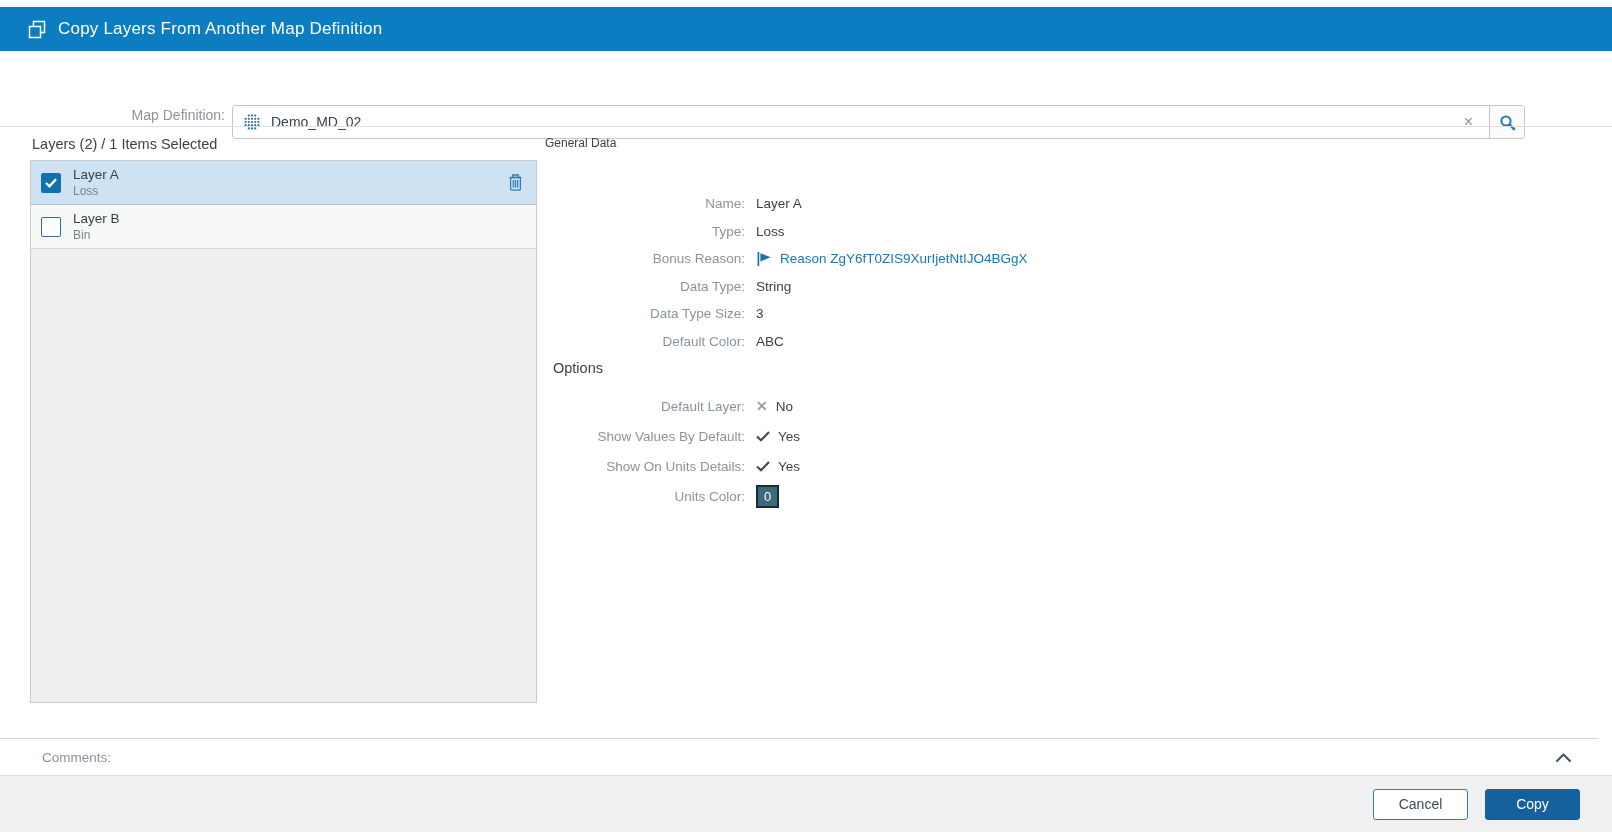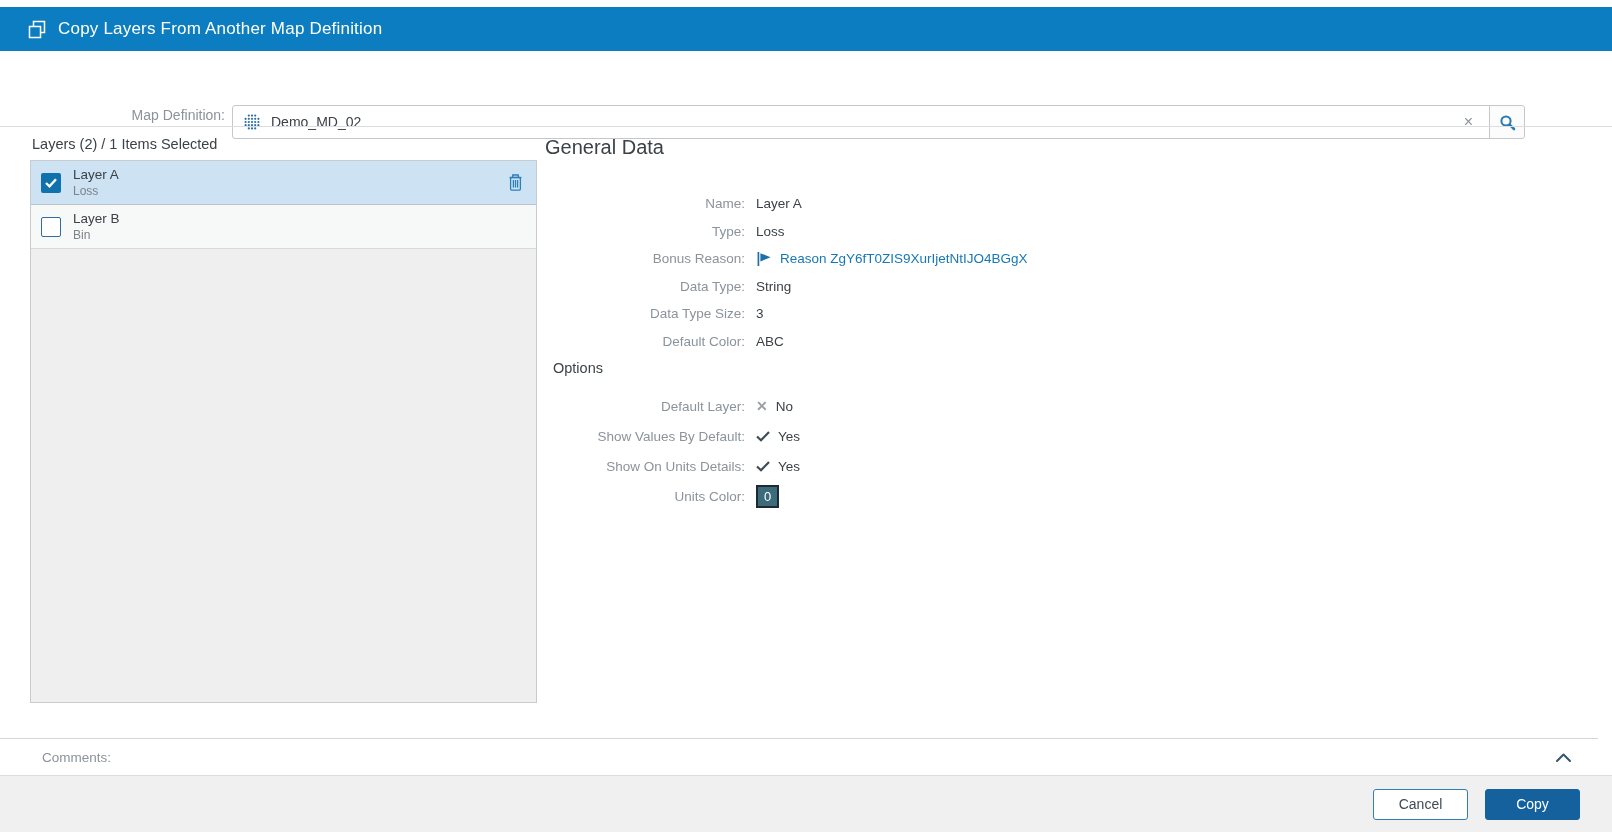--- a/index.html
+++ b/index.html
@@ -47,21 +47,21 @@
   .layer-row.plain    { background:#f7f8f8; border-bottom:1px solid #d7dadc; }
   .cbx { width:20px; height:20px; border-radius:2px; flex-shrink:0;
          display:flex; align-items:center; justify-content:center; cursor:pointer; }
   .cbx.checked   { background:#0f72ad; }
   .cbx.unchecked { background:#ffffff; border:1px solid #2e6da4; }
   .layer-texts { display:flex; flex-direction:column; gap:2px; }
   .layer-name { font-size:13.5px; color:#3b4248; }
   .layer-type { font-size:12px; color:#7b838b; }
   .trash-btn { margin-left:auto; cursor:pointer; display:flex; }
   
-  .gd-title { position:absolute; top:136px; left:545px; font-size:20px; color:#3b4248; }
+  .gd-title { position:absolute; top:136px; left:545px; font-size:12px; color:#3b4248; }
   .gd-fields { position:absolute; top:190px; left:545px; width:900px; }
   .f-row { height:27.5px; display:flex; align-items:center; }
   .f-label { width:200px; text-align:right; color:#8b939b; font-size:13.5px; flex-shrink:0; }
   .f-value { margin-left:11px; font-size:13.5px; color:#3b4248;
              display:flex; align-items:center; gap:8px; }
   .f-link { color:#1878b4; cursor:pointer; }
   .opt-title { position:absolute; top:360px; left:553px; font-size:14.5px; color:#3b4248; }
   .opt-fields { position:absolute; top:391px; left:545px; width:900px; }
   .o-row { height:30px; display:flex; align-items:center; }
   .no-x { color:#9aa0a6; font-size:14px; font-weight:600; }

